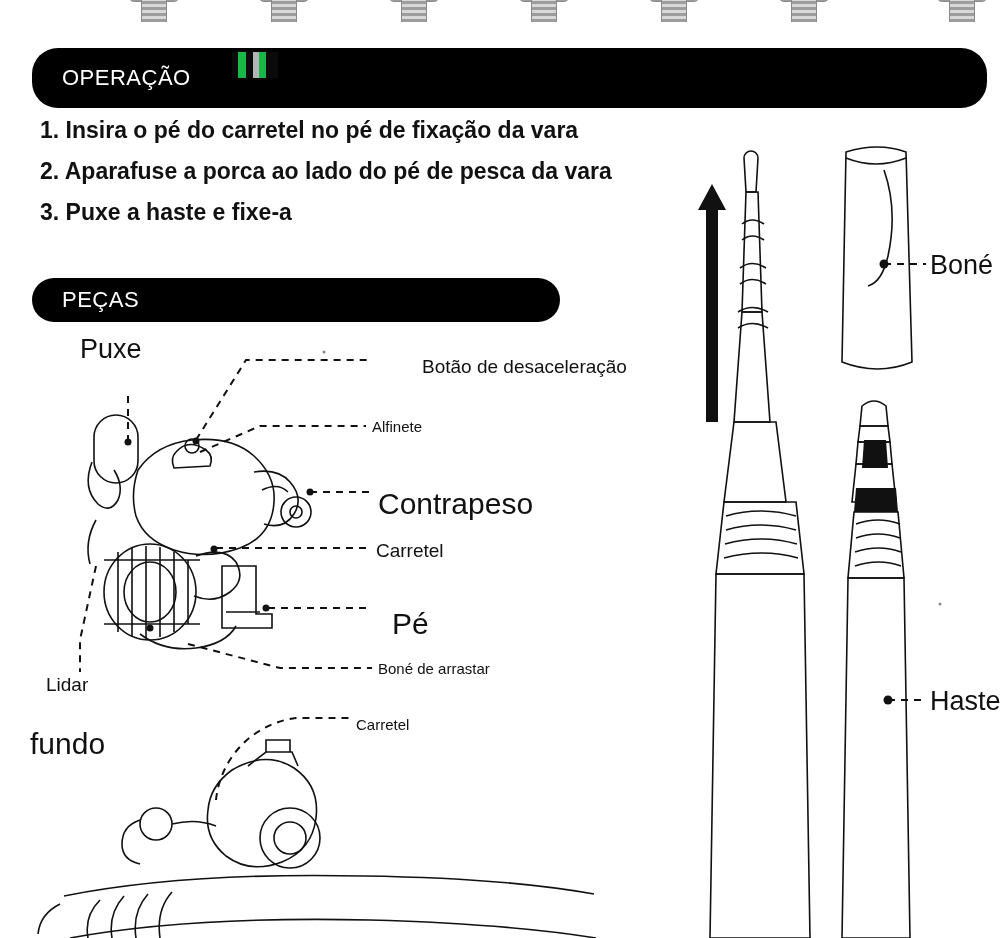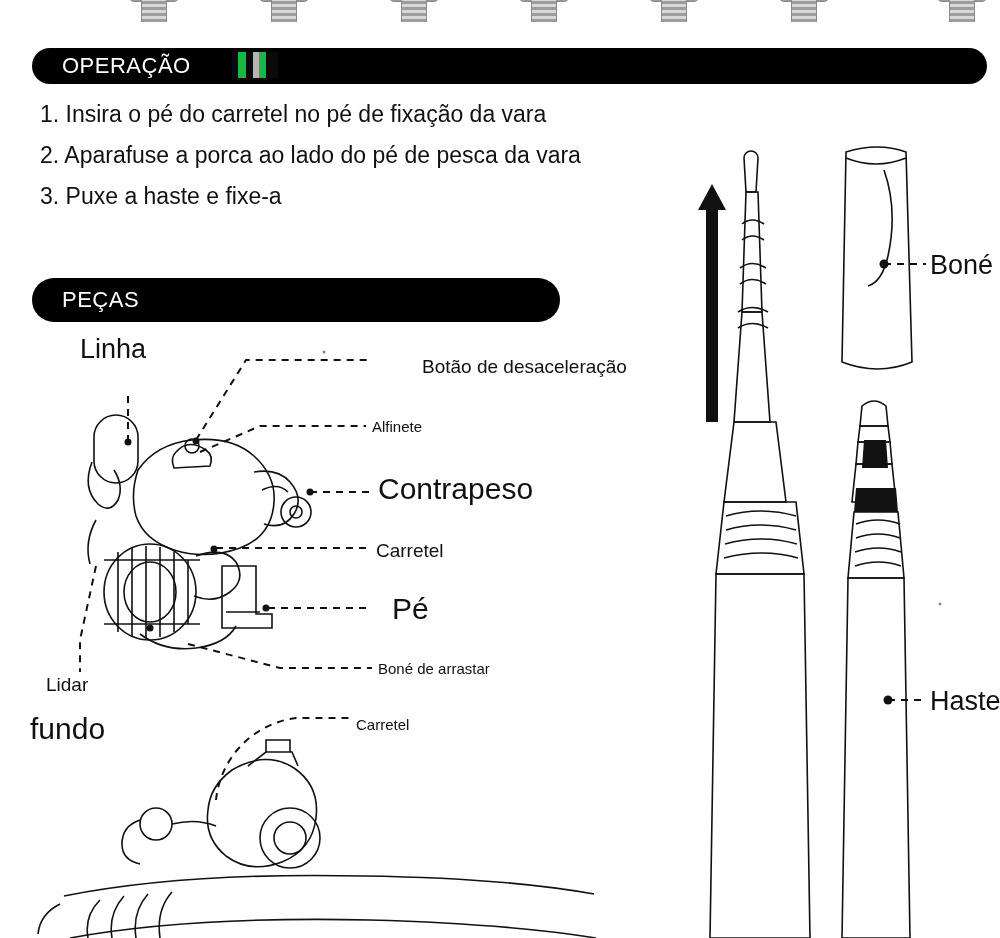--- a/index.html
+++ b/index.html
@@ -31,39 +31,39 @@
   .banner{
     position:absolute;
     background:#000;
     color:#fff;
     border-radius:26px;
     display:flex;align-items:center;
     padding-left:30px;
     font-size:22px;
     letter-spacing:.5px;
   }
-  #banner-operacao{left:32px;top:48px;width:925px;height:36px;}
+  #banner-operacao{left:32px;top:48px;width:925px;height:60px;}
   #banner-pecas{left:32px;top:256px;width:498px;height:44px;margin-top:22px;}
   .banner-glitch{
     position:absolute;left:200px;top:4px;width:46px;height:26px;
     background:
       linear-gradient(90deg,#0b0b0b 0 14%,#18c24a 14% 30%,#0b0b0b 30% 46%,#bdbdbd 46% 58%,#19c04c 58% 74%,#0b0b0b 74% 100%);
     opacity:.95;
   }
 
   
-  .steps{position:absolute;left:40px;top:94px;width:700px;}
+  .steps{position:absolute;left:40px;top:110px;width:700px;font-weight:bold;}
   .step{font-size:23px;line-height:41px;color:#111;}
 
   
   .lbl{position:absolute;color:#111;white-space:nowrap;}
   .lbl.big{font-size:27px;}
   .lbl.mid{font-size:19px;}
   .lbl.small{font-size:15px;}
-  .lbl.xbig{font-size:30px;}
+  .lbl.xbig{font-size:30px;margin-top:15px;}
 
   
   svg.overlay{position:absolute;left:0;top:0;width:1000px;height:938px;pointer-events:none;}
   .dash{fill:none;stroke:#111;stroke-width:2;stroke-dasharray:7 6;}
   .thin{fill:none;stroke:#111;stroke-width:1.6;}
   .dot{fill:#111;}
 </style>
 </head>
 <body>
 
@@ -199,21 +199,21 @@
     <path class="thin" d="M854 512 l44 0 l6 66 l-56 0 z"></path>
     <path class="thin" d="M856 524 q22 -8 44 0 M856 538 q22 -8 44 0 M855 552 q24 -8 46 0 M855 566 q24 -8 46 0"></path>
     <path class="thin" d="M848 578 l56 0 l6 360 l-68 0 z"></path>
     <circle class="dot" cx="888" cy="700" r="4.5"></circle>
     <path class="dash" d="M888 700 L926 700"></path>
 
     <circle class="dot" cx="324" cy="352" r="1.5" opacity=".5"></circle>
     <circle class="dot" cx="940" cy="604" r="1.5" opacity=".5"></circle>
   </svg>
 
-  <div class="lbl big" style="left:80px;  top:334px;">Linha</div>
+  <div class="lbl big" style="left:80px;  top:334px;">Puxe</div>
   <div class="lbl mid" style="left:378px; top:356px;margin-left:44px;">Botão de desaceleração</div>
   <div class="lbl small" style="left:372px; top:418px;">Alfinete</div>
   <div class="lbl xbig" style="left:378px; top:472px;">Contrapeso</div>
   <div class="lbl mid" style="left:376px; top:540px;">Carretel</div>
   <div class="lbl xbig" style="left:392px; top:592px;">Pé</div>
   <div class="lbl small" style="left:378px; top:660px;">Boné de arrastar</div>
   <div class="lbl mid" style="left:46px;  top:674px;">Lidar</div>
   <div class="lbl xbig" style="left:30px;  top:712px;">fundo</div>
   <div class="lbl small" style="left:356px; top:716px;">Carretel</div>
   <div class="lbl big" style="left:930px; top:250px;">Boné</div>

